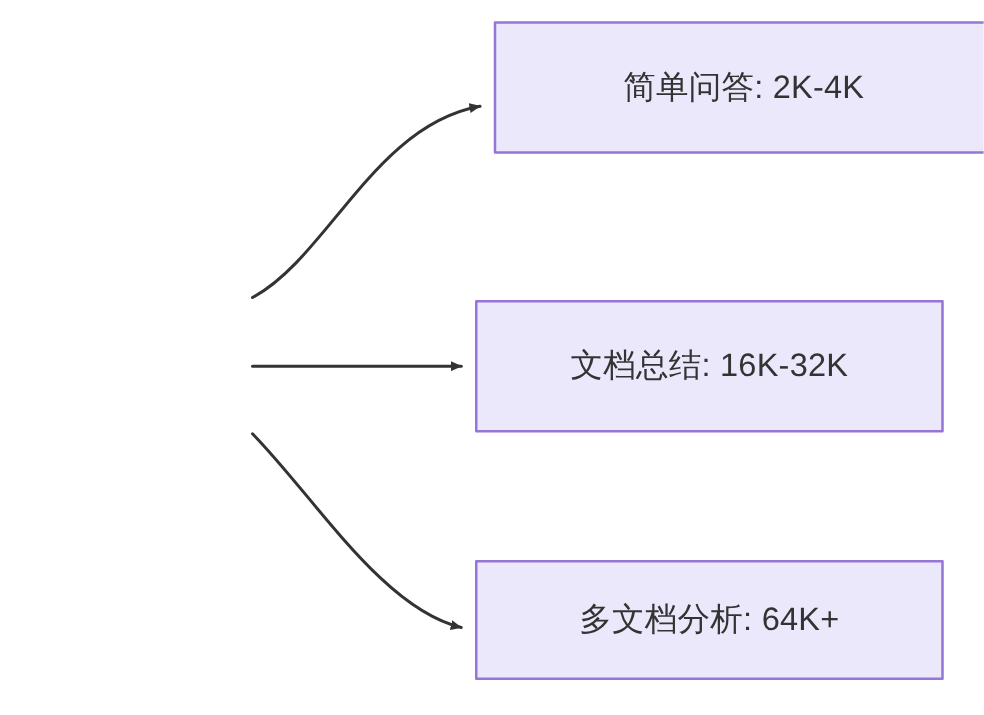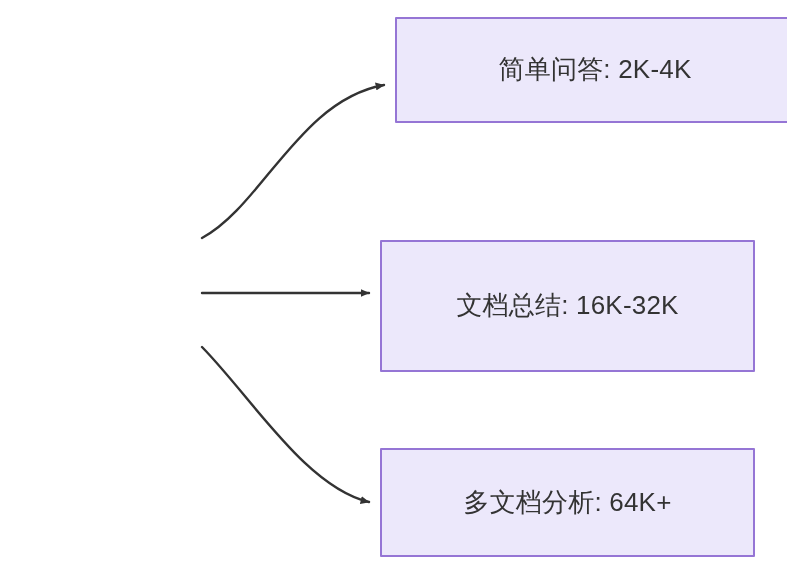--- a/index.html
+++ b/index.html
@@ -41,22 +41,22 @@
     color: #333333;
     font-size: 26px;
     font-weight: 400;
     line-height: 1.2;
     letter-spacing: 0.2px;
     white-space: nowrap;
   }
   
   #node-root      { left: 30px;  top: 239px; width: 172px; height: 101px; }
   #node-simple-qa { left: 395px; top: 17px;  width: 400px; height: 106px; }
-  #node-doc-sum   { left: 380px; top: 240px; width: 375px; height: 132px; }
-  #node-multi-doc { left: 380px; top: 448px; width: 375px; height: 109px; }
+  #node-doc-sum   { left: 380px; top: 240px; width: 375px; height: 106px; }
+  #node-multi-doc { left: 380px; top: 448px; width: 375px; height: 96px; }
 </style>
 </head>
 <body>
 
 <div id="canvas">
 
   <svg class="edge-layer" viewBox="0 0 787 572" width="787" height="572" xmlns="http://www.w3.org/2000/svg">
     <defs>
       <marker id="arrowhead" markerWidth="9" markerHeight="8" refX="8.4" refY="4" orient="auto" markerUnits="userSpaceOnUse">
         <path d="M 0 0 L 9 4 L 0 8 z" fill="#333333"></path>

